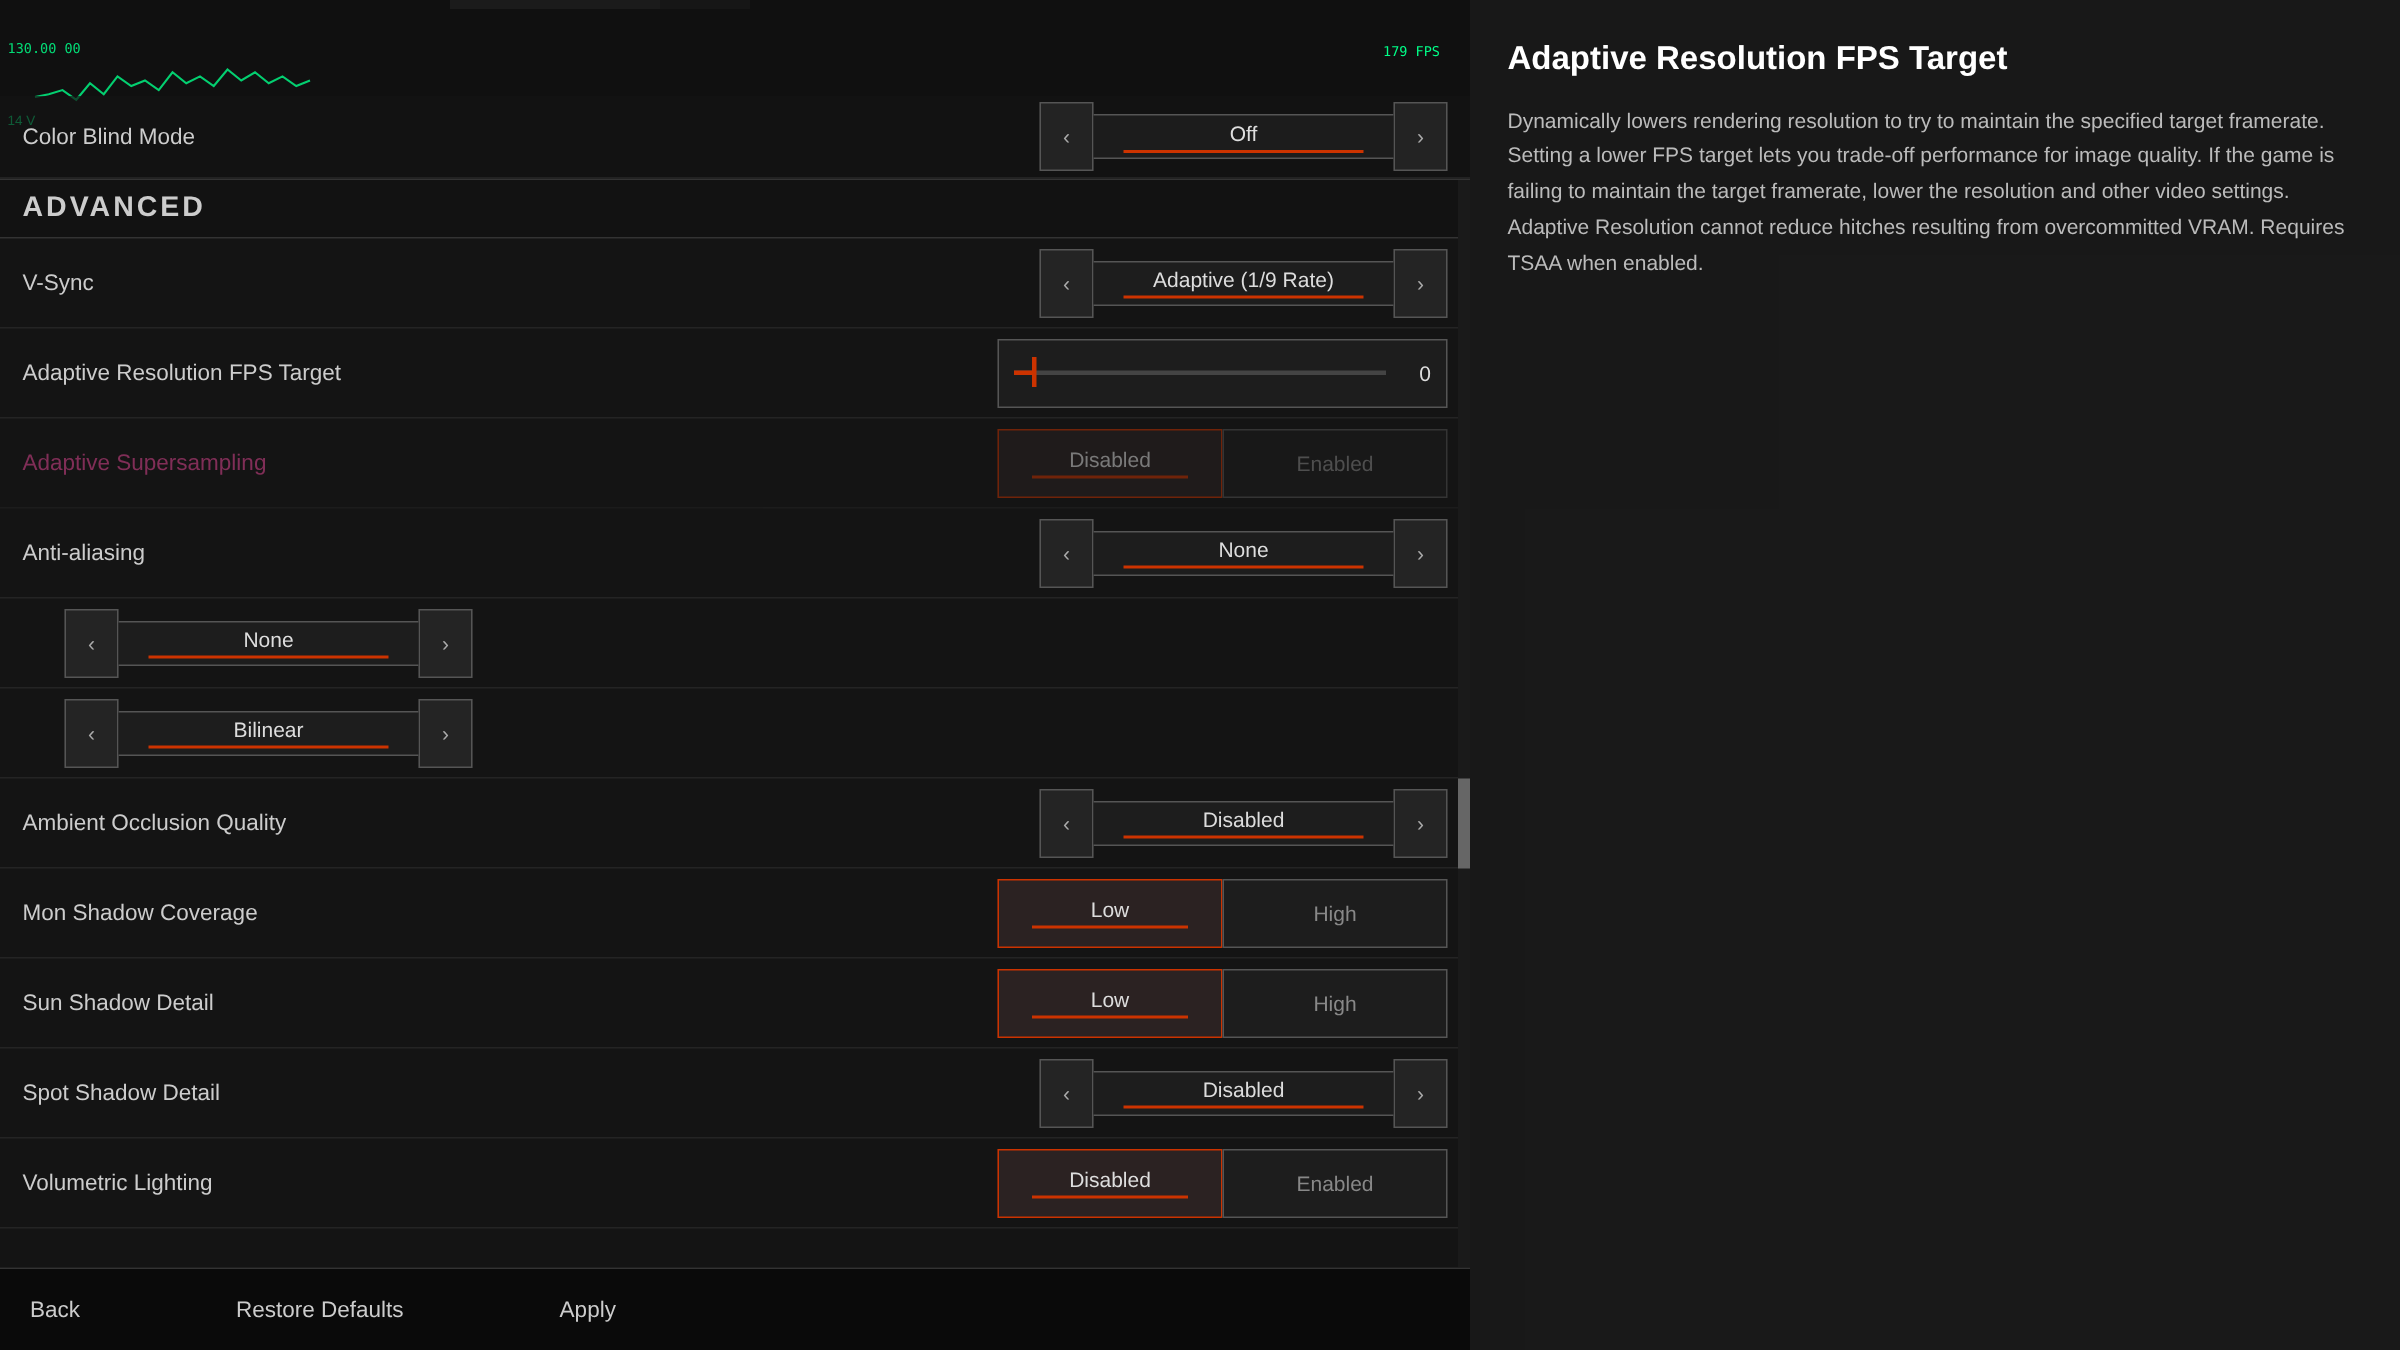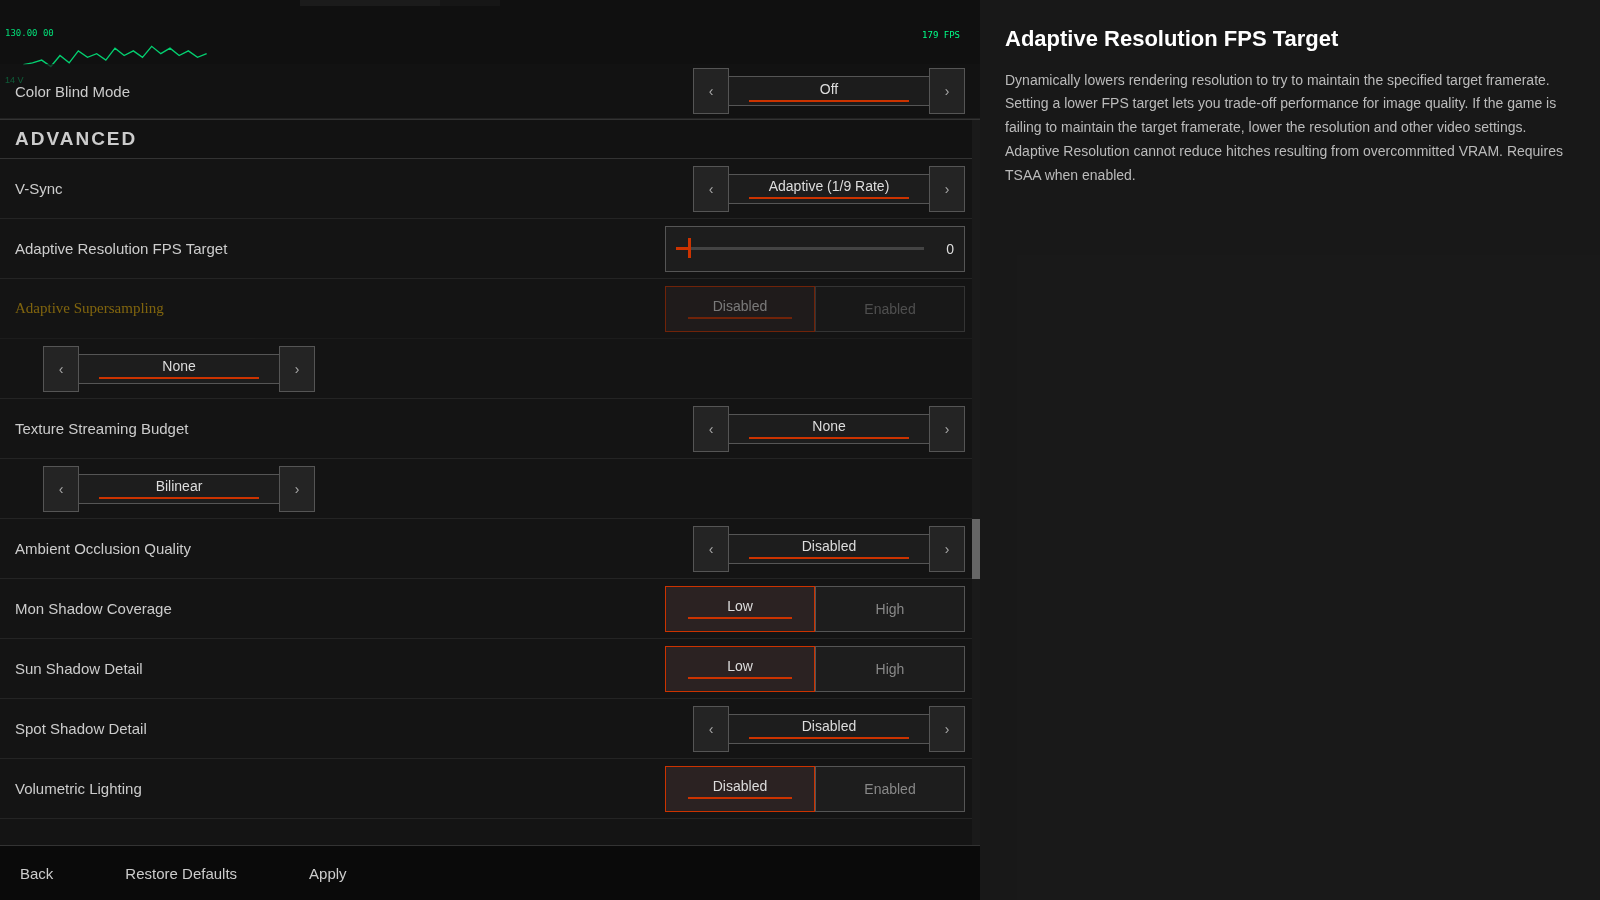--- a/index.html
+++ b/index.html
@@ -60,22 +60,21 @@
     }
 
     .setting-label {
       flex: 1;
       color: #cccccc;
       font-size: 15px;
       font-weight: 400;
     }
 
     .setting-label.dimmed {
-      color: #eab308;
-      font-family: Liberation Serif, serif;
+      color: #ec4899;
     }
 
     .setting-control {
       display: flex;
       align-items: center;
       gap: 0;
       min-width: 300px;
       justify-content: flex-end;
     }
 
@@ -237,21 +236,21 @@
     .bottom-bar {
       position: absolute;
       bottom: 0;
       left: 0;
       width: 100%;
       height: 55px;
       background: rgba(10,10,10,0.95);
       display: flex;
       align-items: center;
       padding: 0 20px;
-      gap: 72px;
+      gap: 104px;
       border-top: 1px solid #333;
     }
 
     .bottom-btn {
       color: #cccccc;
       font-size: 15px;
       cursor: pointer;
       background: none;
       border: none;
     }
@@ -363,32 +362,32 @@
           <span>Disabled</span>
           <div class="toggle-btn-underline"></div>
         </button>
         <button class="toggle-btn inactive-style">
           <span>Enabled</span>
         </button>
       </div>
     </div>
 
     <div class="setting-row">
+      <span class="setting-label">Anti-aliasing</span>
       <div class="setting-control">
         <button class="arrow-btn">‹</button>
         <div class="value-box">
           <span class="value-text">None</span>
           <div class="value-underline"></div>
         </div>
         <button class="arrow-btn">›</button>
       </div>
     </div>
 
     <div class="setting-row">
-      <span class="setting-label">Texture Streaming Budget</span>
       <div class="setting-control">
         <button class="arrow-btn">‹</button>
         <div class="value-box">
           <span class="value-text">None</span>
           <div class="value-underline"></div>
         </div>
         <button class="arrow-btn">›</button>
       </div>
     </div>
 

